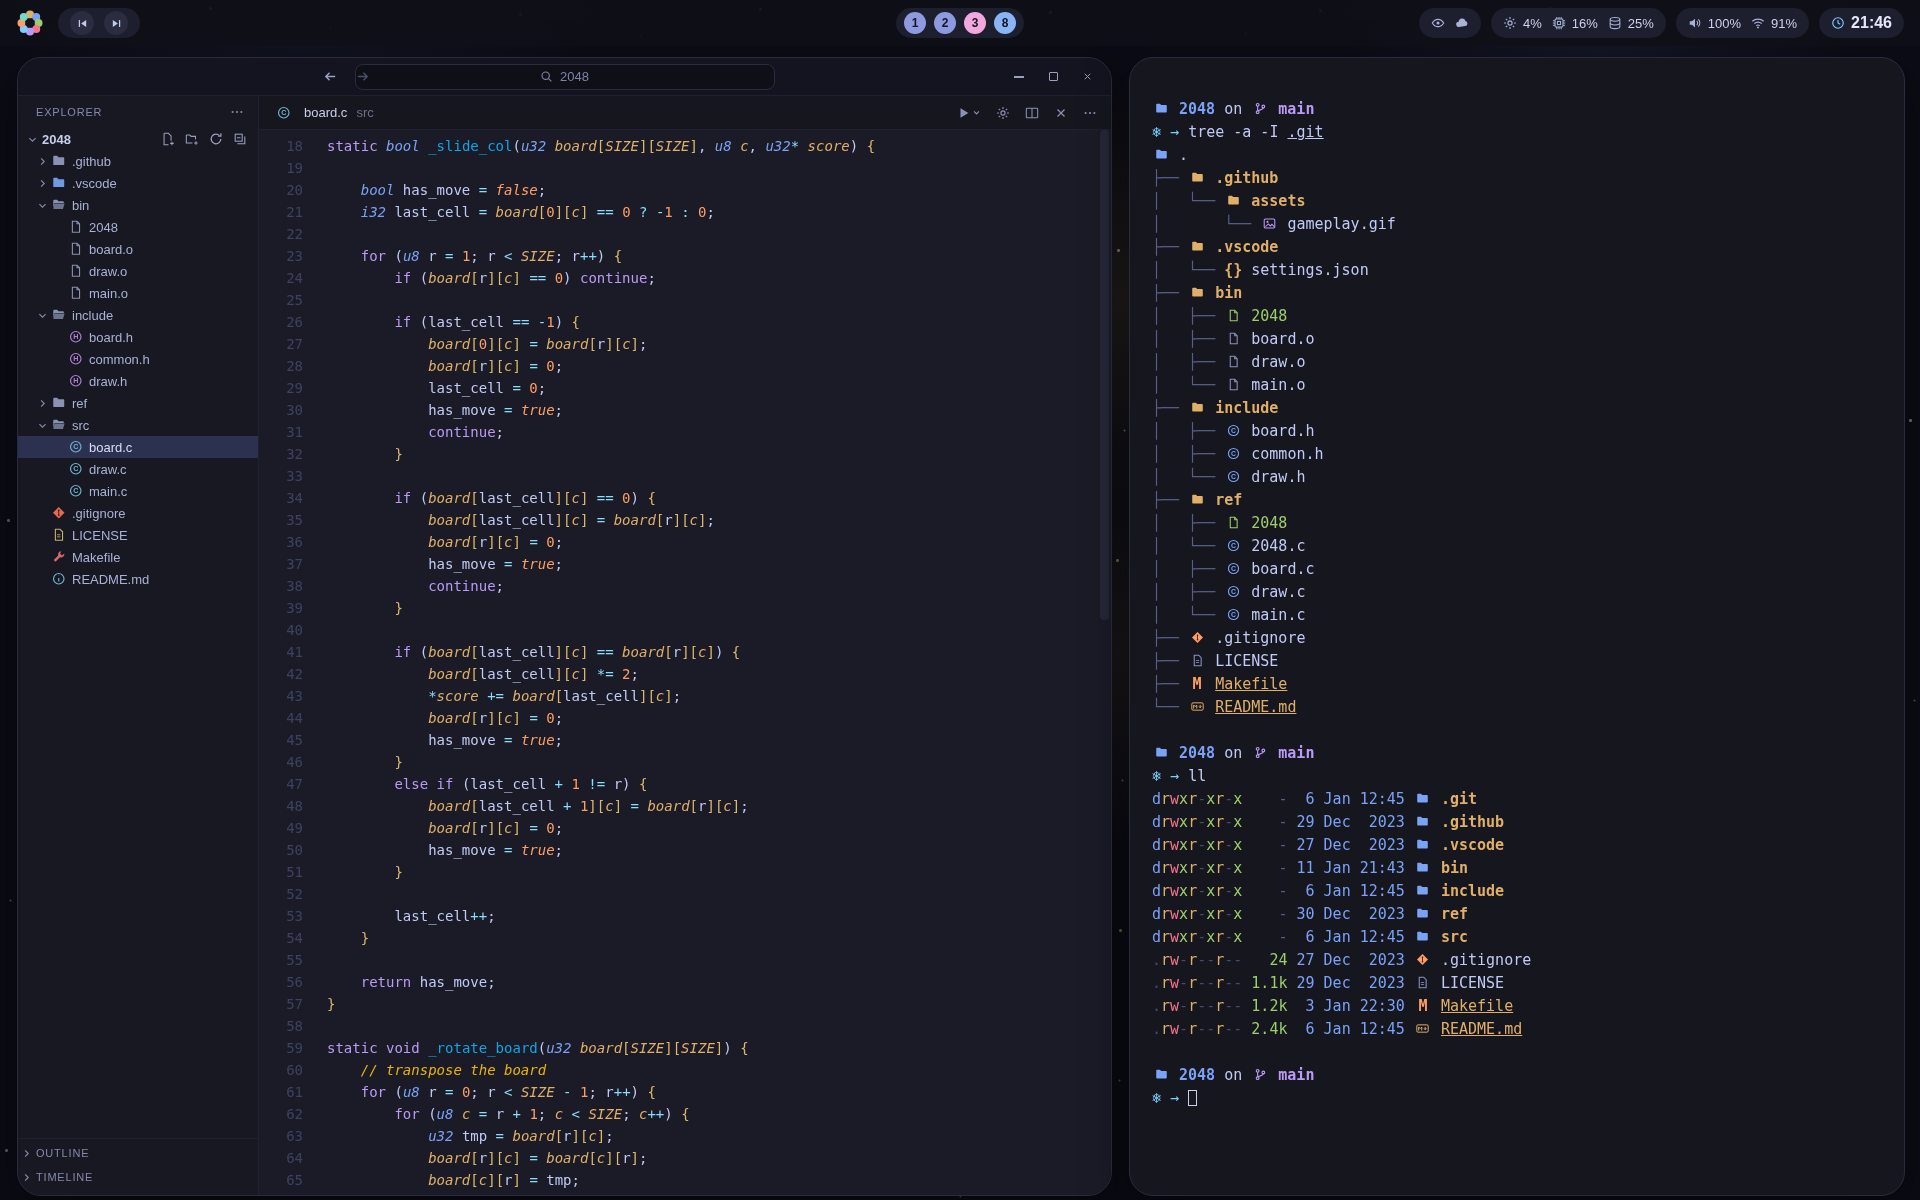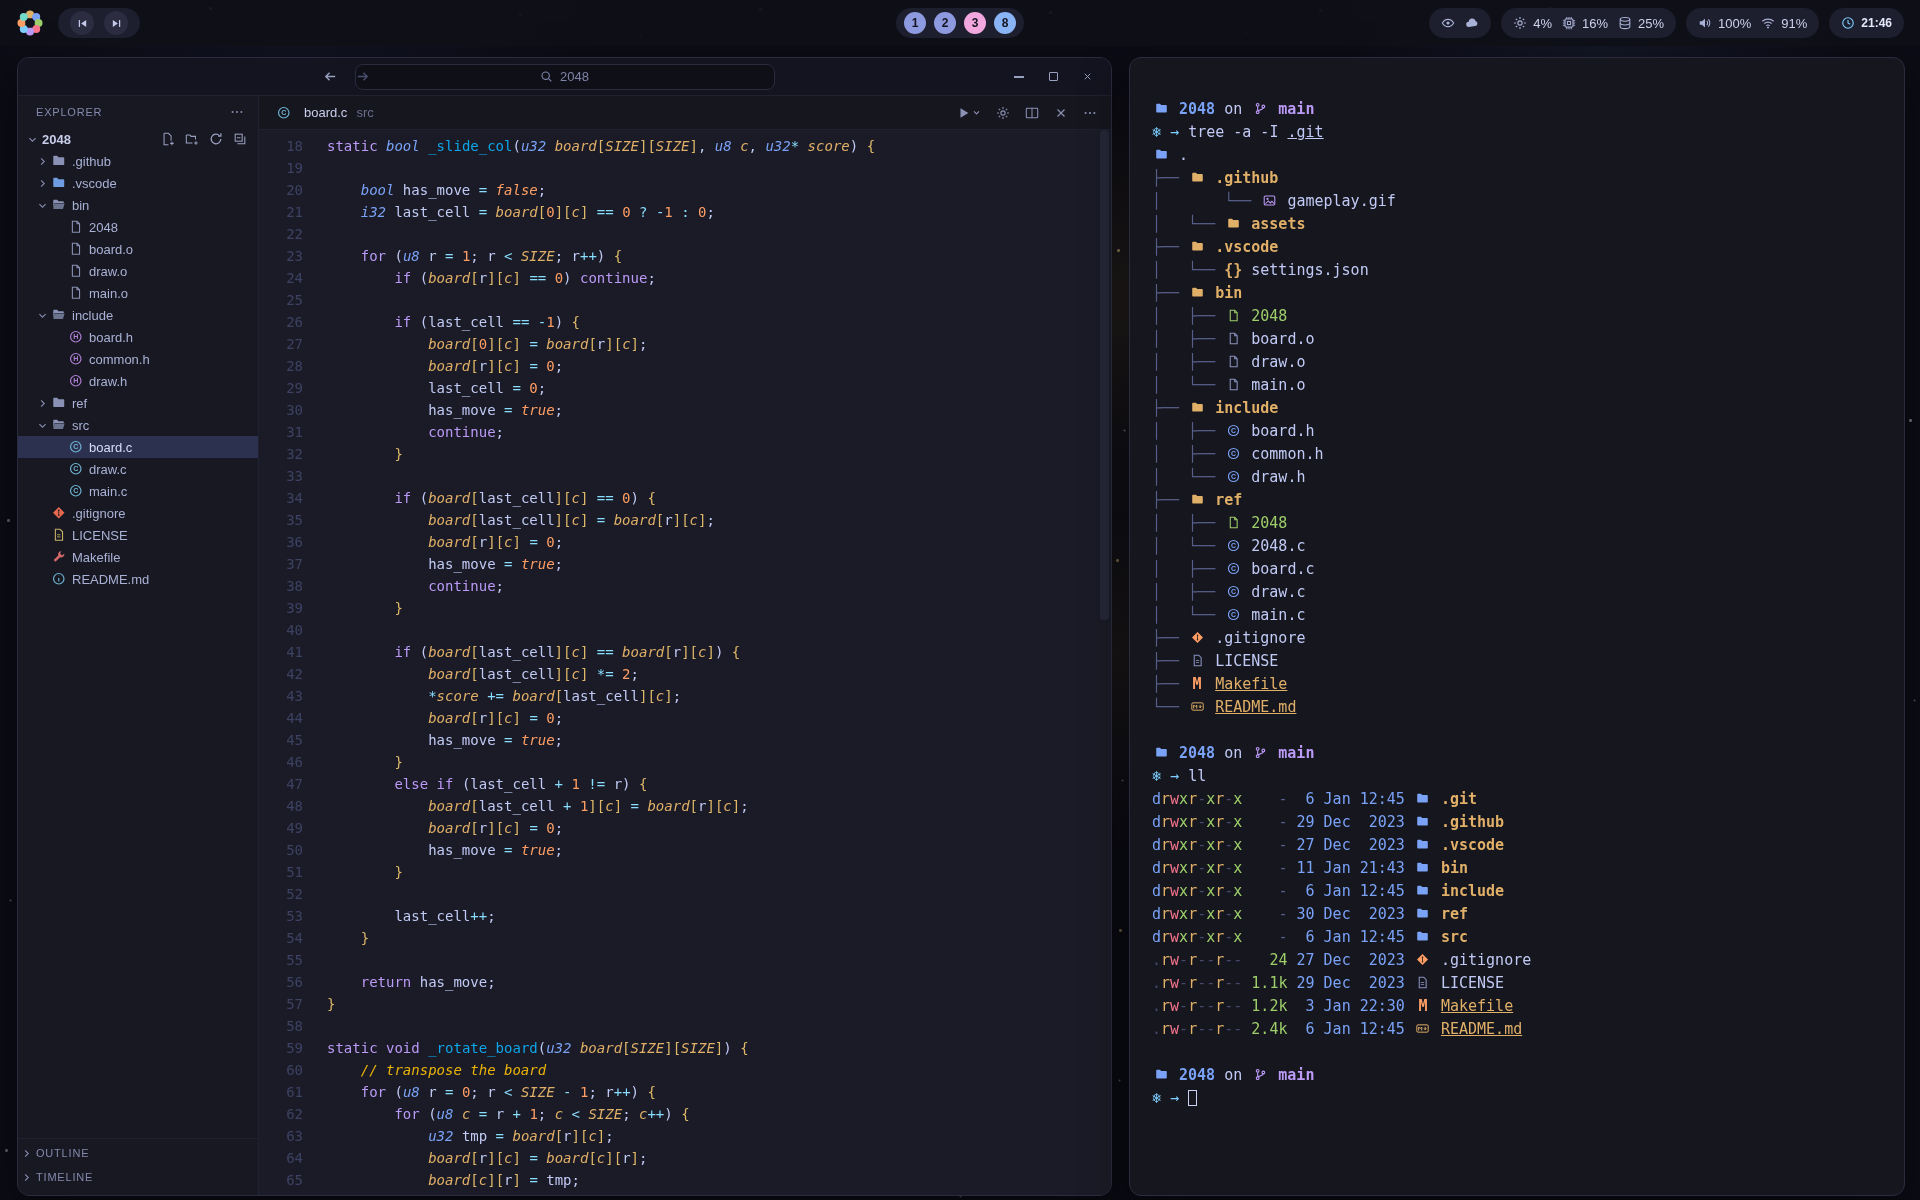--- a/index.html
+++ b/index.html
@@ -32,24 +32,24 @@
 .mbtn{width:24px;height:24px;border-radius:50%;background:#2b2c40;color:#c3c9e8;display:inline-flex;align-items:center;justify-content:center;cursor:pointer}
 .mbtn svg{width:11px;height:11px}
 .workspaces{position:absolute;left:50%;transform:translateX(-50%);top:8px;padding:0 8px;gap:8px}
 .ws{width:22px;height:22px;border-radius:50%;display:inline-flex;align-items:center;justify-content:center;font-size:12px;font-weight:bold;color:#14141f;cursor:pointer}
 .ws-occupied{background:#8e9ae0}
 .ws-active{background:#f2a7de}
 .ws-special{background:#89b4f5}
 .tb-right{margin-left:auto;display:flex;align-items:center;gap:10px}
 .stat{display:inline-flex;align-items:center;gap:6px;font-size:13px;color:#ccd2ec}
 .stat svg{width:14px;height:14px;color:#a9b2d6}
-.timep{font-size:12px;font-weight:bold;color:#e4e8fa}
+.timep{font-size:16px;font-weight:bold;color:#e4e8fa}
 .timep svg{color:#7dcfff}
 
-.win{position:absolute;border-radius:12px;border:1px solid #2a2b3f;box-shadow:0 16px 44px rgba(0,0,0,.55);overflow:hidden;z-index:3}
+.win{position:absolute;border-radius:24px;border:1px solid #2a2b3f;box-shadow:0 16px 44px rgba(0,0,0,.55);overflow:hidden;z-index:3}
 .win.editor{left:17px;top:57px;width:1095px;height:1139px;background:#1a1b26;display:flex;flex-direction:column}
 .win.term{left:1129px;top:57px;width:776px;height:1139px;background:#16161e;padding:40px 14px 0 22px}
 
 .titlebar{height:38px;background:#141420;display:flex;align-items:center;position:relative;flex:0 0 38px;border-bottom:1px solid #1f2030}
 .navgrp{position:absolute;left:305px;display:flex;gap:16px;align-items:center}
 .navbtn{color:#9aa0c0;cursor:pointer;width:16px;height:16px}
 .navbtn.dis{color:#4a4f6e}
 .navbtn svg{width:15px;height:15px}
 .searchbox{margin:0 auto;width:420px;height:26px;background:#0f0f17;border:1px solid #2a2b3f;border-radius:8px;display:flex;align-items:center;justify-content:center;gap:7px;color:#7e84a8;font-size:13px;cursor:pointer}
 .searchbox svg{width:13px;height:13px}
@@ -683,28 +683,28 @@
             <circle cx="11.5" cy="5.5" r="1.7"></circle>
             <path d="M4.5 5.2v5.6M11.5 7.2c0 2.8-7 2.2-7 4.6"></path>
           </svg></span><span class="tc-mb"> main</span></div>
       <div class="tline"><span class="tc-c">❄ </span><span class="tc-c">→ </span><span class="tc-w">tree -a -I </span><span class="tc-wu">.git</span></div>
       <div class="tline"><span class="ti tc-b"><svg viewBox="0 0 16 16">
             <path fill="currentColor" d="M1.5 3a1 1 0 0 1 1-1h3.6l1.6 1.8h5.8a1 1 0 0 1 1 1V12a1 1 0 0 1-1 1h-11a1 1 0 0 1-1-1z"></path>
           </svg></span><span class="tc-w"> .</span></div>
       <div class="tline"><span class="tc-dim">├── </span><span class="ti tc-y"><svg viewBox="0 0 16 16">
             <path fill="currentColor" d="M1.5 3a1 1 0 0 1 1-1h3.6l1.6 1.8h5.8a1 1 0 0 1 1 1V12a1 1 0 0 1-1 1h-11a1 1 0 0 1-1-1z"></path>
           </svg></span><span class="tc-yb"> .github</span></div>
+      <div class="tline"><span class="tc-dim">│   └── </span><span class="ti tc-y"><svg viewBox="0 0 16 16">
+            <path fill="currentColor" d="M1.5 3a1 1 0 0 1 1-1h3.6l1.6 1.8h5.8a1 1 0 0 1 1 1V12a1 1 0 0 1-1 1h-11a1 1 0 0 1-1-1z"></path>
+          </svg></span><span class="tc-yb"> assets</span></div>
       <div class="tline"><span class="tc-dim">│       └── </span><span class="ti tc-m"><svg viewBox="0 0 16 16" fill="none" stroke="currentColor" stroke-width="1.3">
             <rect x="1.5" y="2.5" width="13" height="11" rx="1.5"></rect>
             <circle cx="5.5" cy="6" r="1.3" fill="currentColor" stroke="none"></circle>
             <path d="M3 12l3.5-3.5 2.5 2.5 2-2 3 3"></path>
           </svg></span><span class="tc-w"> gameplay.gif</span></div>
-      <div class="tline"><span class="tc-dim">│   └── </span><span class="ti tc-y"><svg viewBox="0 0 16 16">
-            <path fill="currentColor" d="M1.5 3a1 1 0 0 1 1-1h3.6l1.6 1.8h5.8a1 1 0 0 1 1 1V12a1 1 0 0 1-1 1h-11a1 1 0 0 1-1-1z"></path>
-          </svg></span><span class="tc-yb"> assets</span></div>
       <div class="tline"><span class="tc-dim">├── </span><span class="ti tc-y"><svg viewBox="0 0 16 16">
             <path fill="currentColor" d="M1.5 3a1 1 0 0 1 1-1h3.6l1.6 1.8h5.8a1 1 0 0 1 1 1V12a1 1 0 0 1-1 1h-11a1 1 0 0 1-1-1z"></path>
           </svg></span><span class="tc-yb"> .vscode</span></div>
       <div class="tline"><span class="tc-dim">│   └── </span><span class="ti tc-y">{}</span><span class="tc-w"> settings.json</span></div>
       <div class="tline"><span class="tc-dim">├── </span><span class="ti tc-y"><svg viewBox="0 0 16 16">
             <path fill="currentColor" d="M1.5 3a1 1 0 0 1 1-1h3.6l1.6 1.8h5.8a1 1 0 0 1 1 1V12a1 1 0 0 1-1 1h-11a1 1 0 0 1-1-1z"></path>
           </svg></span><span class="tc-yb"> bin</span></div>
       <div class="tline"><span class="tc-dim">│   ├── </span><span class="ti tc-g"><svg viewBox="0 0 16 16" fill="none" stroke="currentColor" stroke-width="1.3">
             <path d="M4 1.5h5.5l3 3V14.5H4z"></path>
             <path d="M9.5 1.5v3h3"></path>

